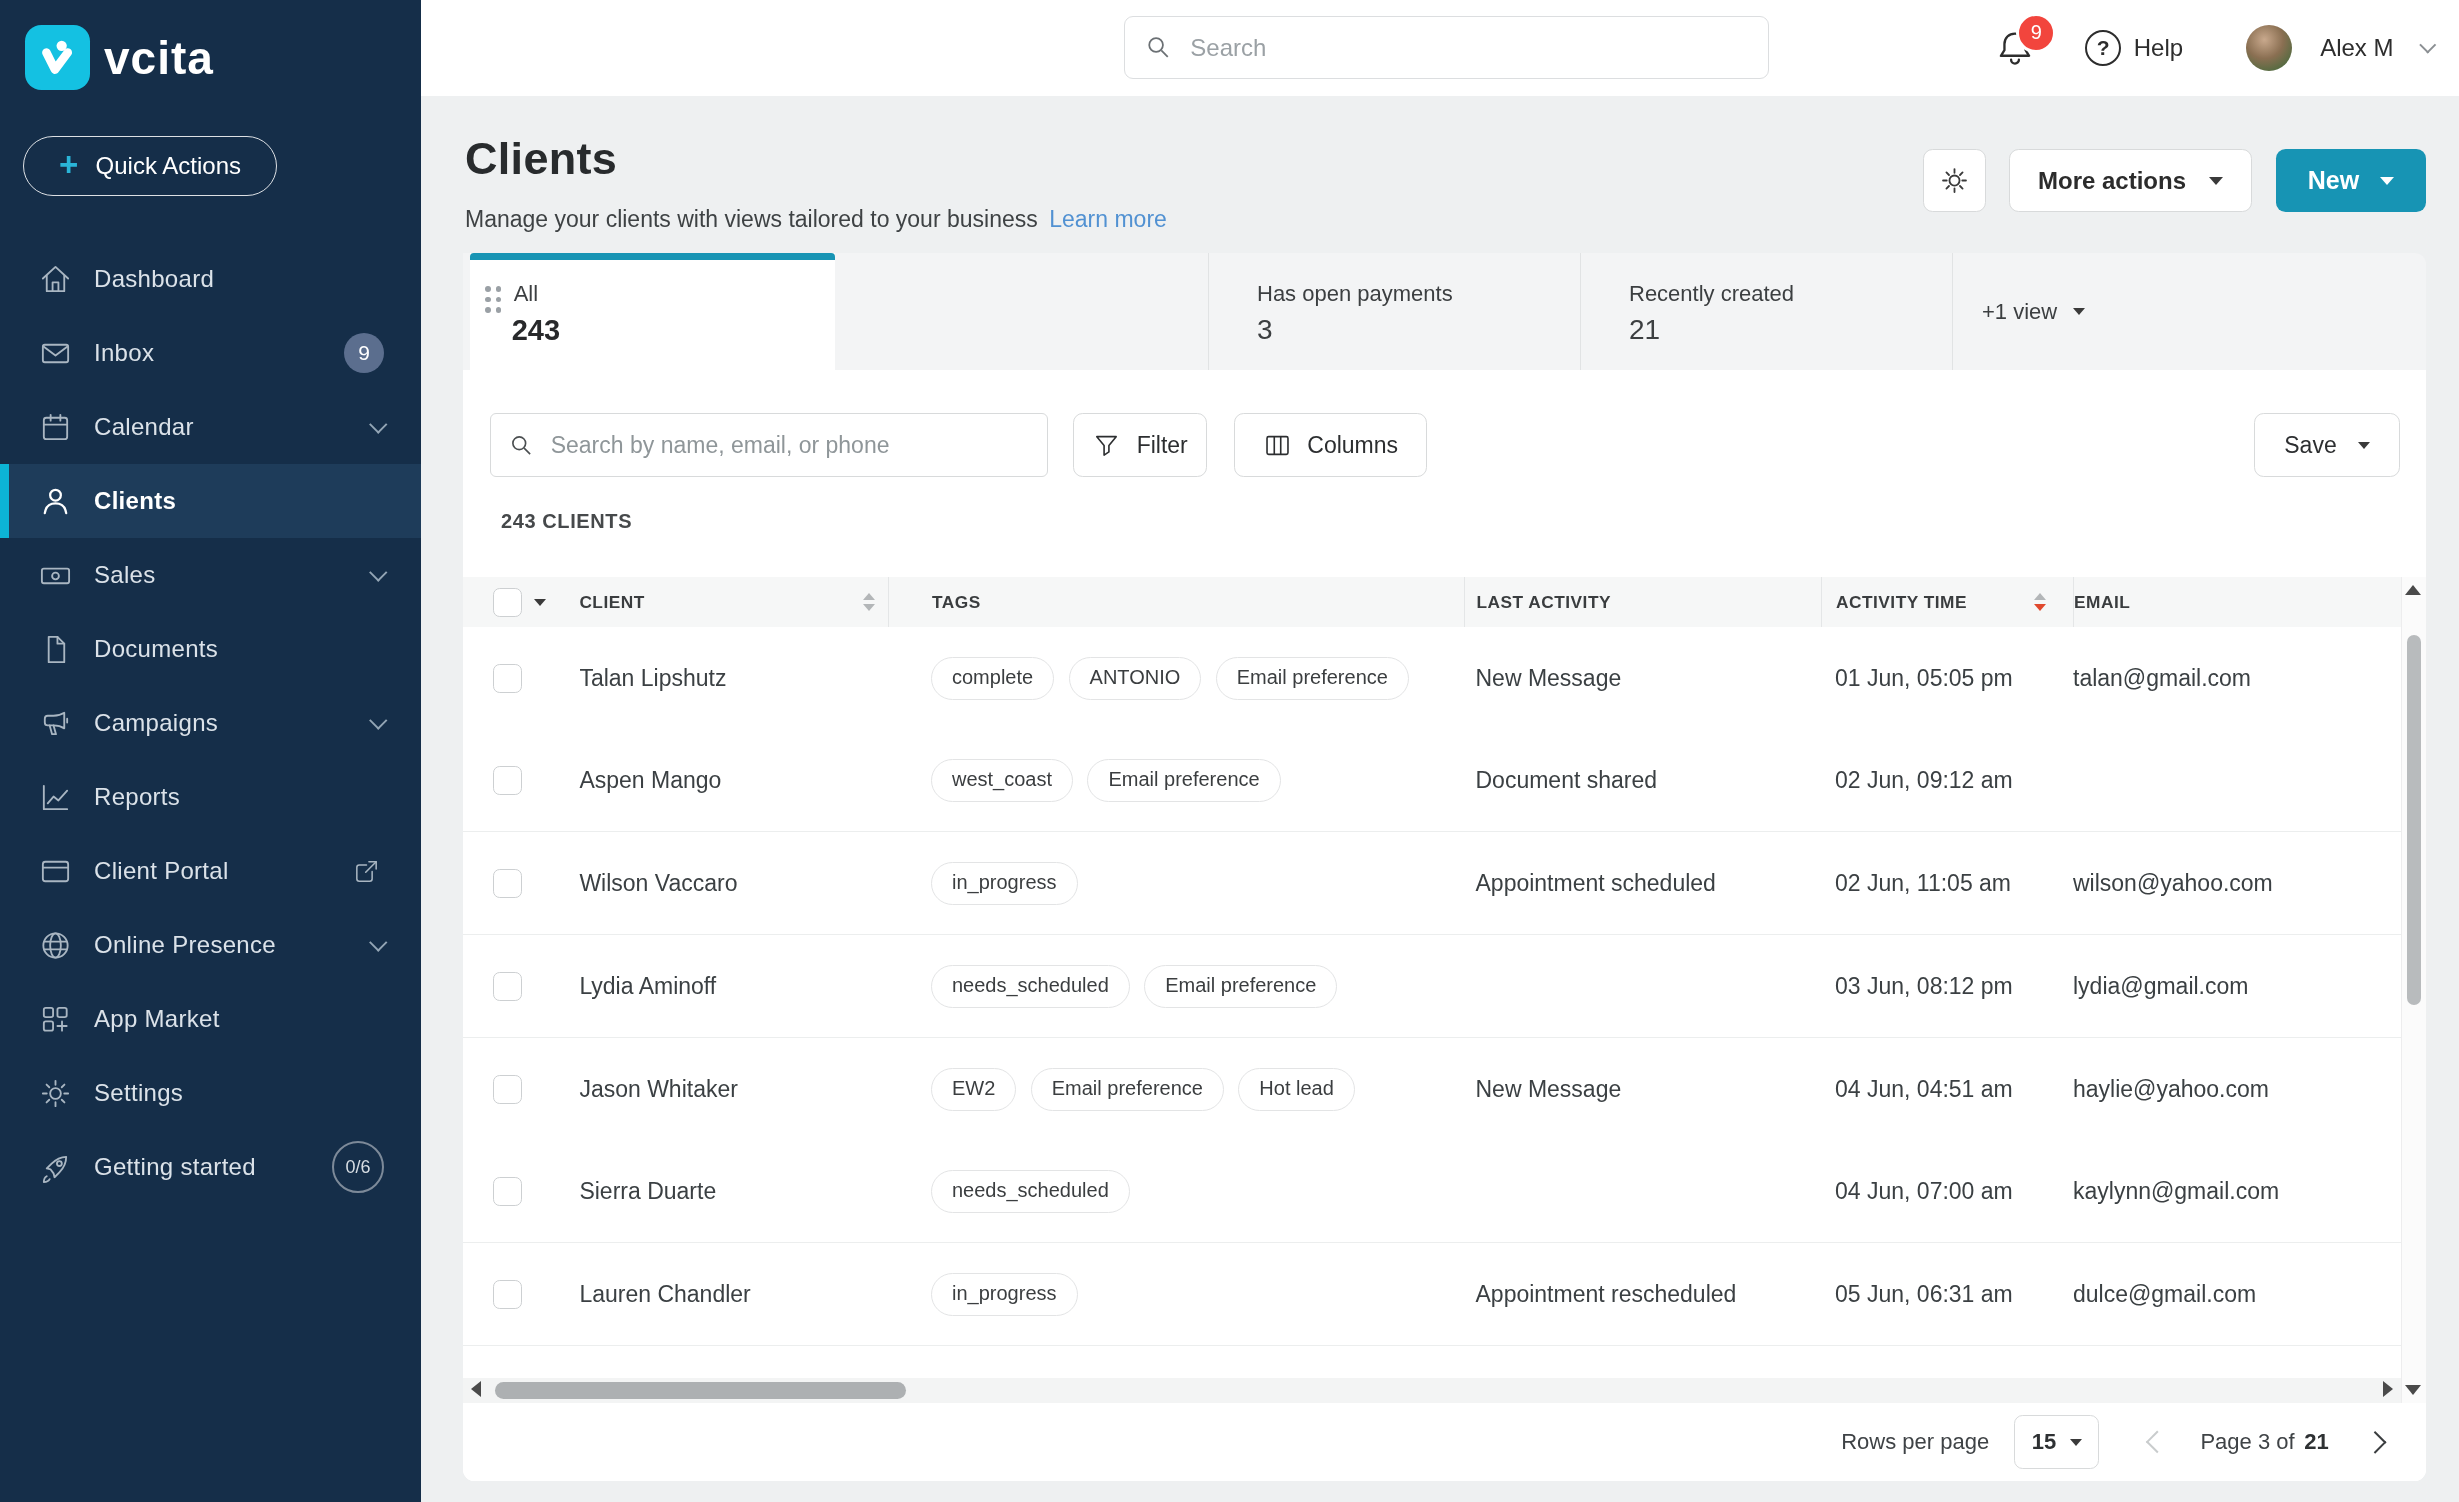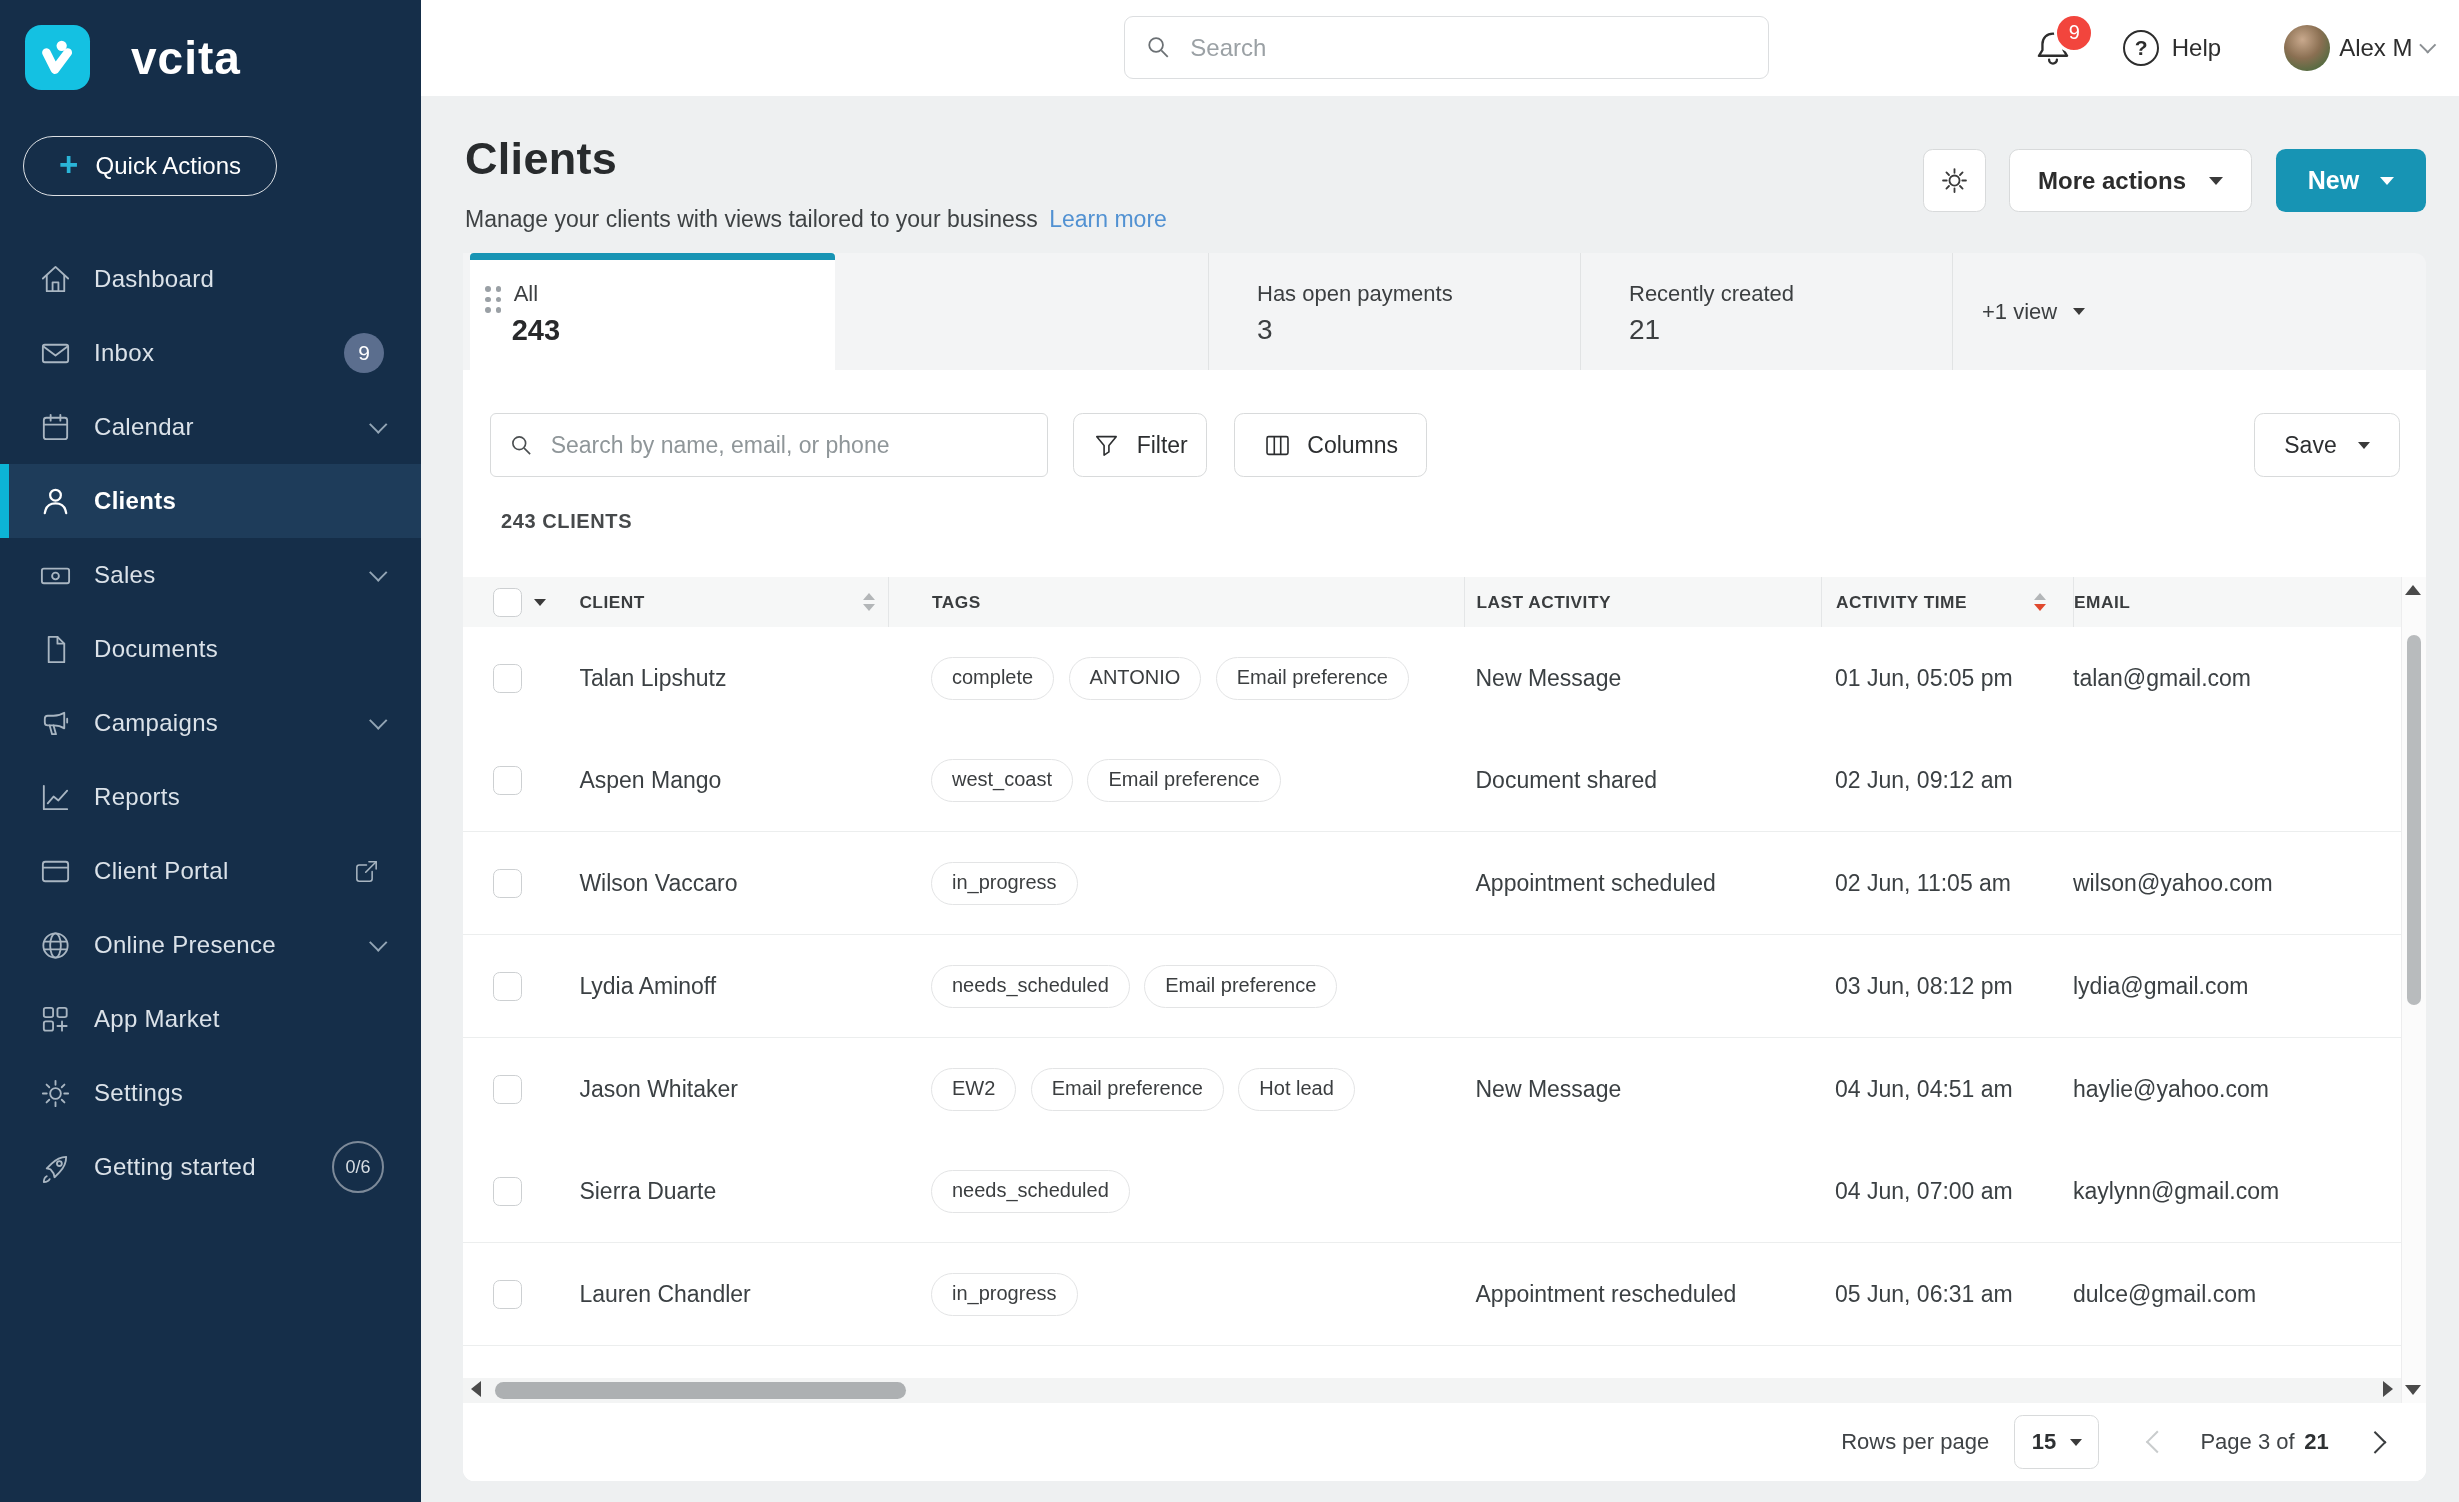--- a/index.html
+++ b/index.html
@@ -4,21 +4,21 @@
 <title>Clients</title>
 <style>
   * { margin:0; padding:0; box-sizing:border-box; }
   html,body { width:2459px; height:1503px; overflow:hidden;
     font-family:"Liberation Sans","DejaVu Sans",sans-serif; background:#eef0f0; }
   .app { position:relative; width:2459px; height:1503px; }
 
   
   .sidebar { position:absolute; left:0; top:0; width:421px; height:1503px;
     background:#152e49; color:#dfe6ec; }
-  .logo-row { display:flex; align-items:center; gap:41px; padding:25px 0 0 25px; cursor:pointer; }
+  .logo-row { display:flex; align-items:center; gap:14px; padding:25px 0 0 25px; cursor:pointer; }
   .logo-icon { width:65px; height:65px; border-radius:16.3px; background:#14c1e2;
     display:flex; align-items:center; justify-content:center; }
   .logo-text { font-size:46px; font-weight:700; color:#fff; letter-spacing:1px; }
   .quick-actions { margin:46px 0 0 23px; display:inline-flex; align-items:center; gap:17.3px;
     height:60px; padding:0 35px; background:transparent; border:1.9px solid rgba(255,255,255,.85);
     border-radius:960px; color:#fff; font-size:24px; font-family:inherit; cursor:pointer; }
   .qa-plus { color:#2ab5d8; font-size:33px; font-weight:700; line-height:1; margin-top:-2.9px; }
   .menu { position:absolute; top:242px; left:0; right:0; }
   .menu-item { position:relative; height:74px; display:flex; align-items:center;
     padding-left:38px; cursor:pointer; }
@@ -52,21 +52,21 @@
   .bell-wrap { position:relative; cursor:pointer; margin-right:50px; }
   .bell-wrap svg { width:40px; height:40px; stroke:#2d2d2d; fill:none; stroke-width:2.1;
     stroke-linecap:round; stroke-linejoin:round; display:block; }
   .bell-badge { position:absolute; top:-15.4px; left:21px; min-width:40px; height:40px;
     border-radius:50%; background:#f2453d; border:3.8px solid #fff; color:#fff; font-size:20px;
     display:flex; align-items:center; justify-content:center; }
   .help { display:flex; align-items:center; gap:12.5px; cursor:pointer; margin-right:63px; }
   .help-q { width:36px; height:36px; border:2.4px solid #2d2d2d; border-radius:50%;
     display:flex; align-items:center; justify-content:center; font-size:21px; font-weight:700; color:#2d2d2d; }
   .help-label { font-size:24px; color:#2d2d2d; }
-  .user { display:flex; align-items:center; gap:9px; cursor:pointer; }
+  .user { display:flex; align-items:center; gap:28px; cursor:pointer; }
   .avatar { width:46px; height:46px; border-radius:50%;
     background:radial-gradient(circle at 40% 32%, #c9a98d 0%, #8a6f52 45%, #556b41 78%, #3d5230 100%); }
   .user-name { font-size:24px; color:#2d2d2d; }
   .chev-sm { width:11.5px; height:11.5px; border-right:2.4px solid #8b8f93; border-bottom:2.4px solid #8b8f93;
     transform:rotate(45deg); margin-top:-5.8px; }
 
   
   .main { position:absolute; left:421px; top:96px; width:2039px; height:1406px; background:#eef0f1; }
   .page-title { position:absolute; left:44px; top:37px; font-size:45px; font-weight:800;
     color:#282b2d; letter-spacing:0.3px; }

